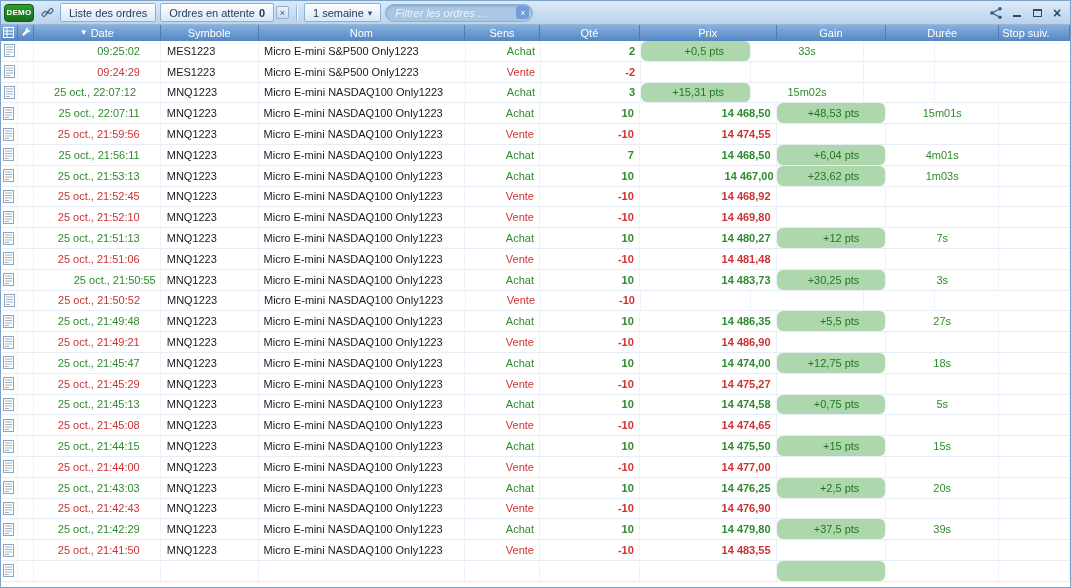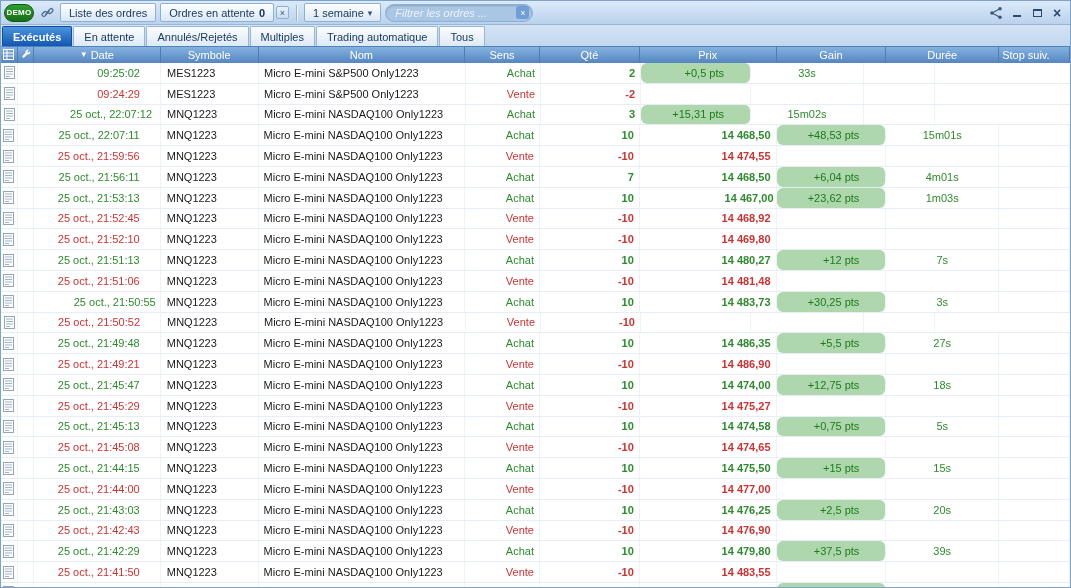--- a/index.html
+++ b/index.html
@@ -5,21 +5,21 @@
   * { margin:0; padding:0; box-sizing:border-box; }
   html,body { width:1071px; height:588px; overflow:hidden; }
   body { font-family:"Liberation Sans", sans-serif; font-size:11px; background:#fff; color:#1a1a1a; }
 
   .window { width:1071px; height:588px; display:flex; flex-direction:column; border:1px solid #7fa3c8; background:#fff; }
 
   
   .titlebar { height:24px; flex:0 0 24px; background:linear-gradient(#dceafa,#b9d2ec);
               border-bottom:1px solid #9ab6d4; display:flex; align-items:center; gap:4px; padding:0 5px 0 3px; }
   .demo-badge { width:30px; height:18px; background:linear-gradient(#2f9e2f,#176f17); border:1px solid #0e5a0e;
-                border-radius:9px; color:#fff; font-weight:bold; font-size:8px; display:flex; align-items:center;
+                border-radius:4px; color:#fff; font-weight:bold; font-size:8px; display:flex; align-items:center;
                 justify-content:center; letter-spacing:0.2px; }
   .icon-btn { background:transparent; border:none; width:18px; height:18px; display:flex; align-items:center;
               justify-content:center; cursor:pointer; }
   .tb-btn { height:19px; padding:0 8px; background:linear-gradient(#ffffff,#d9e7f6); border:1px solid #8fb0d2;
             border-radius:2px; display:inline-flex; align-items:center; gap:4px; font-size:11px; color:#17365c;
             font-family:"Liberation Sans",sans-serif; cursor:pointer; white-space:nowrap; }
   .tb-btn b { font-weight:bold; }
   .mini-close { width:13px; height:13px; margin-left:-2px; background:linear-gradient(#eaf2fb,#c8dcf2);
                 border:1px solid #8fb0d2; border-radius:2px; font-size:9px; line-height:10px; color:#33557c;
                 cursor:pointer; padding:0; }
@@ -112,28 +112,20 @@
         <span class="min-glyph"></span>
       </button>
     <button class="win-btn">
         <span class="max-glyph"></span>
       </button>
     <button class="win-btn">
         <span class="close-glyph">×</span>
       </button>
   </div>
 
-  <div class="tabs">
-      <div class="tab active">Exécutés</div>
-      <div class="tab">En attente</div>
-      <div class="tab">Annulés/Rejetés</div>
-      <div class="tab">Multiples</div>
-      <div class="tab">Trading automatique</div>
-      <div class="tab">Tous</div>
-    </div>
 
   <div class="thead">
       <div class="th" style="width: 17px;">
         <span><svg width="11" height="11" viewBox="0 0 11 11">
             <rect x="0.5" y="0.5" width="10" height="10" fill="none" stroke="#fff"></rect>
             <line x1="0.5" y1="4" x2="10.5" y2="4" stroke="#fff"></line>
             <line x1="0.5" y1="7" x2="10.5" y2="7" stroke="#fff"></line>
             <line x1="4" y1="0.5" x2="4" y2="10.5" stroke="#fff"></line>
           </svg></span>
       </div>
@@ -217,21 +209,21 @@
         <div class="cell ac icon-cell" style="width: 17px;">
           <svg width="11" height="13" viewBox="0 0 11 13">
             <rect x="0.5" y="0.5" width="10" height="12" fill="#fdfdfd" stroke="#8fa6bc"></rect>
             <line x1="2" y1="3" x2="9" y2="3" stroke="#9fb4c8"></line>
             <line x1="2" y1="5.5" x2="9" y2="5.5" stroke="#9fb4c8"></line>
             <line x1="2" y1="8" x2="9" y2="8" stroke="#9fb4c8"></line>
             <line x1="2" y1="10.5" x2="6" y2="10.5" stroke="#9fb4c8"></line>
           </svg>
         </div>
         <div class="cell ac" style="width: 16px;"></div>
-        <div class="cell ar side-colored" style="width: 127px; padding-right: 8px;">25 oct., 22:07:12</div>
+        <div class="cell ar side-colored" style="width: 127px; padding-right: 24px;">25 oct., 22:07:12</div>
         <div class="cell al" style="width: 98px; padding-left: 6px;">MNQ1223</div>
         <div class="cell al" style="width: 207px; padding-left: 5px;">Micro E-mini NASDAQ100 Only1223</div>
         <div class="cell ar side-colored" style="width: 75px; padding-right: 5px;">Achat</div>
         <div class="cell ar side-colored bold" style="width: 100px; padding-right: 5px;">3</div>
         <div class="cell ar gain-cell filled" style="width: 110px; padding-right: 26px;">+15,31 pts</div>
         <div class="cell ac duration-cell" style="width: 113px;">15m02s</div>
         <div class="cell al" style="width: 71px; padding-left: 3px;"></div>
       </div>
       <div class="row buy">
         <div class="cell ac icon-cell" style="width: 17px;">

